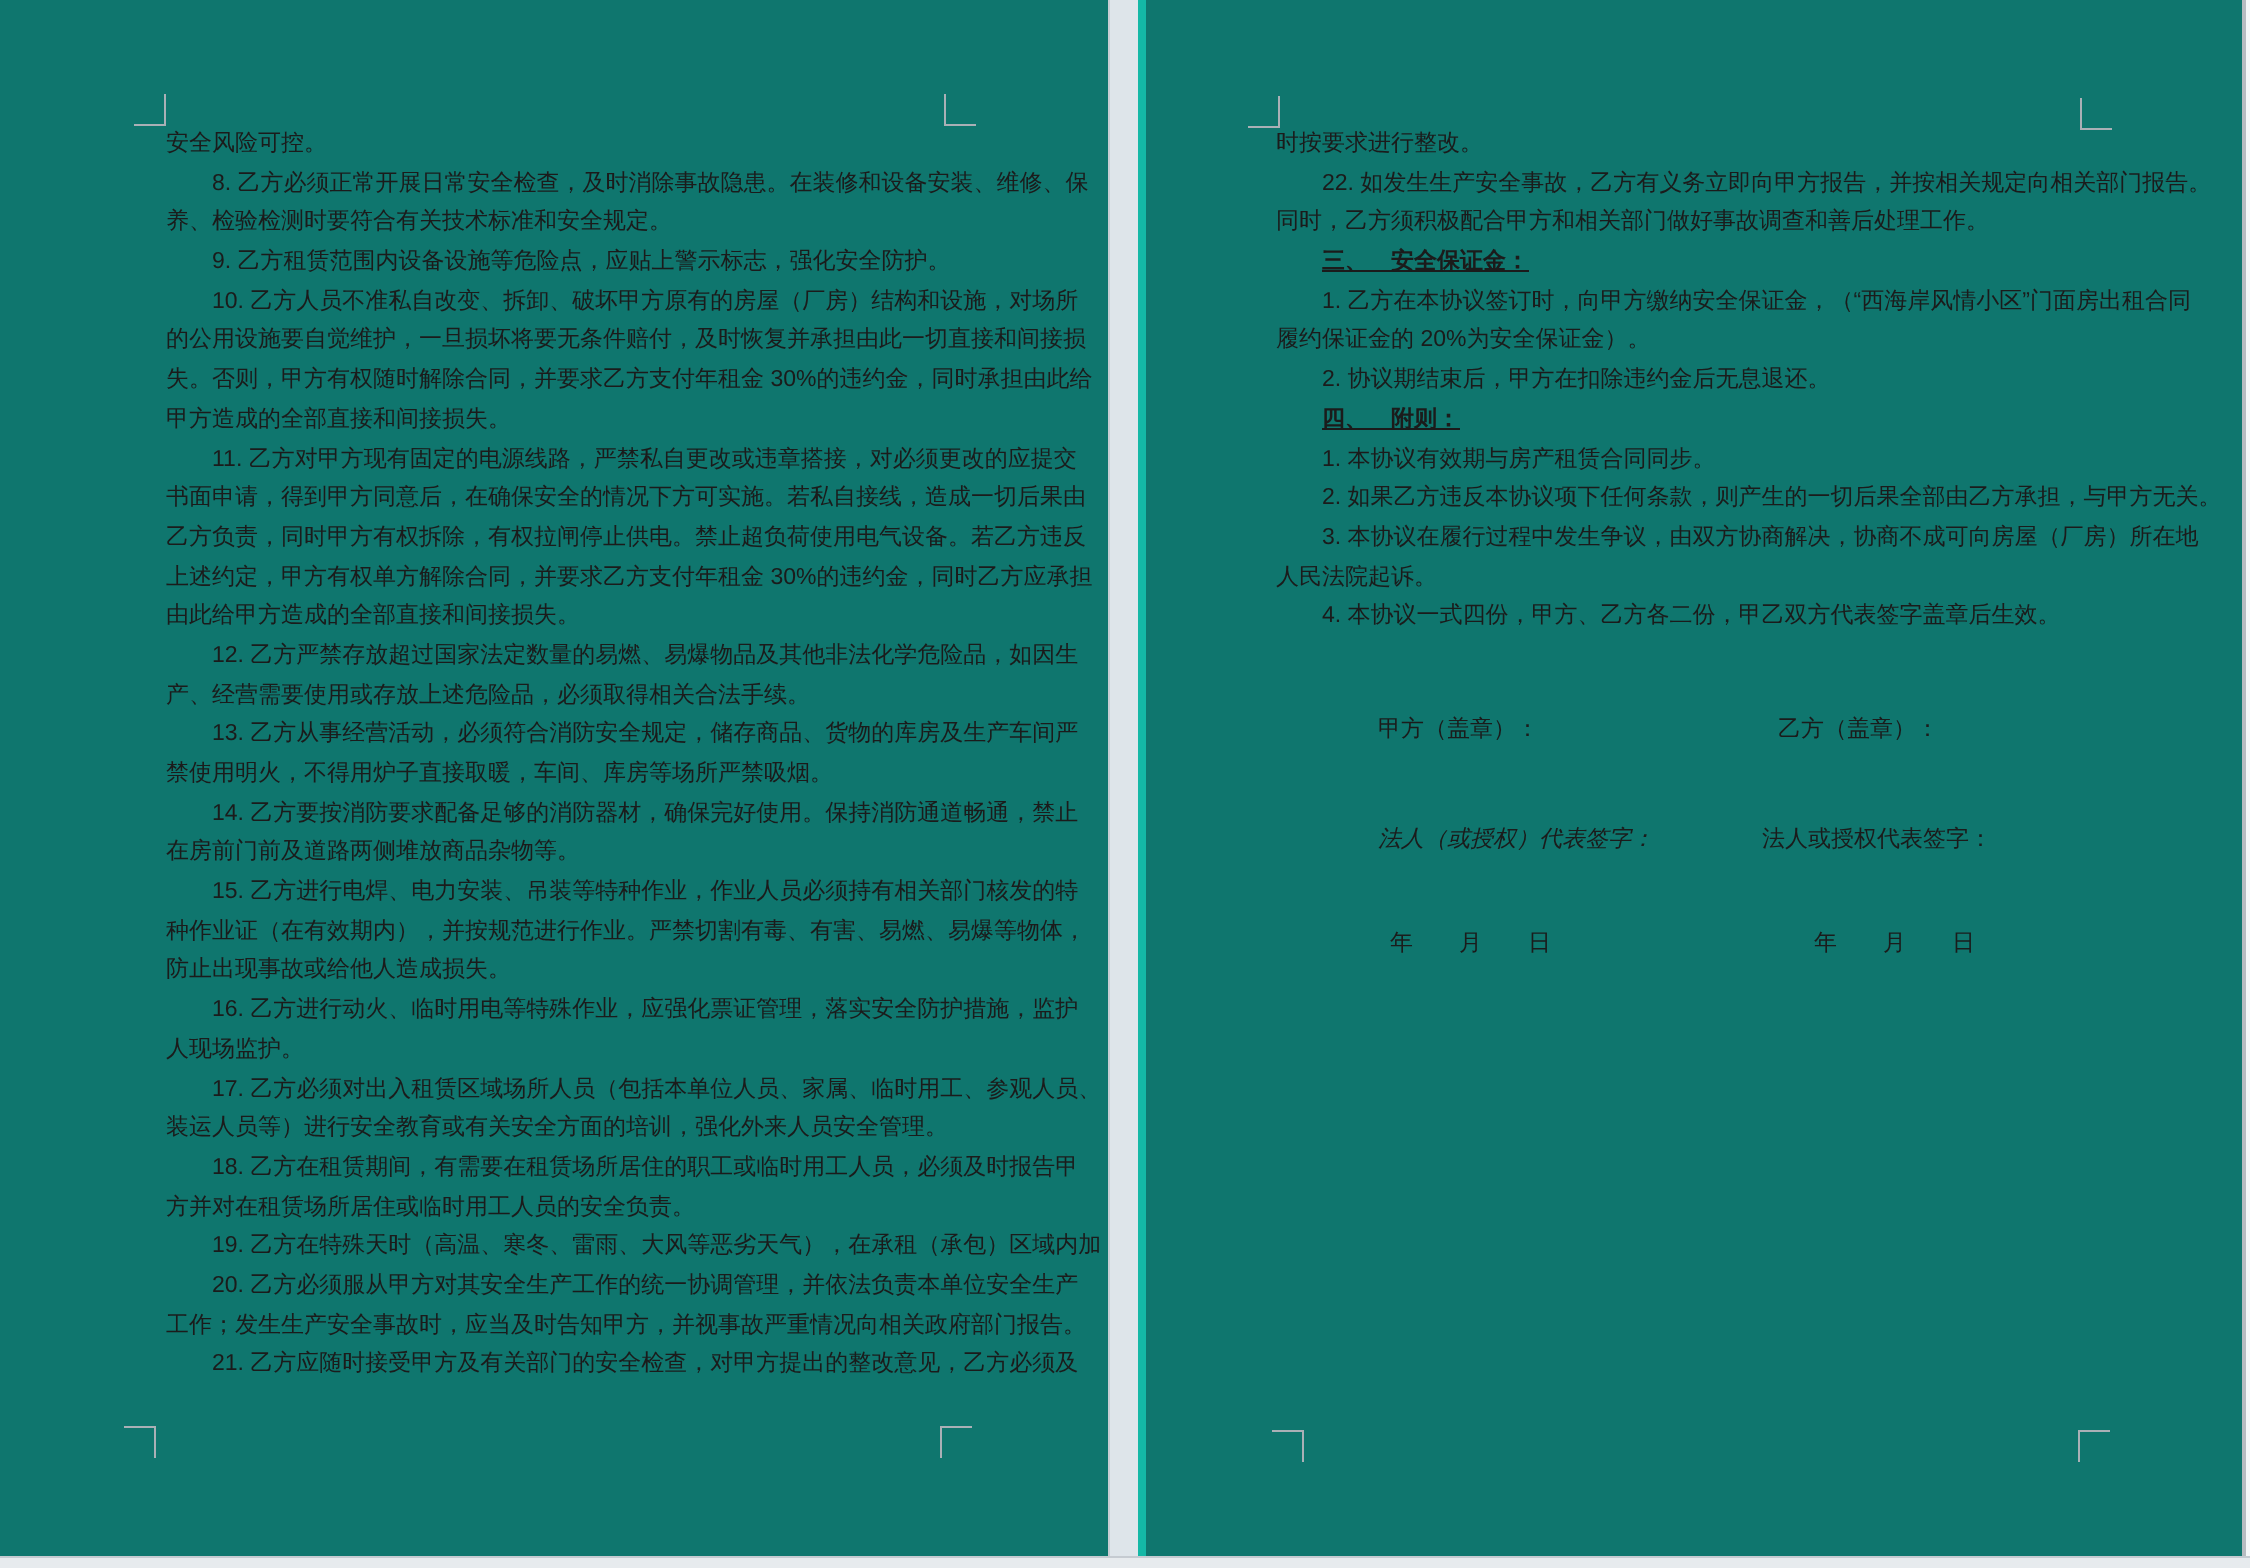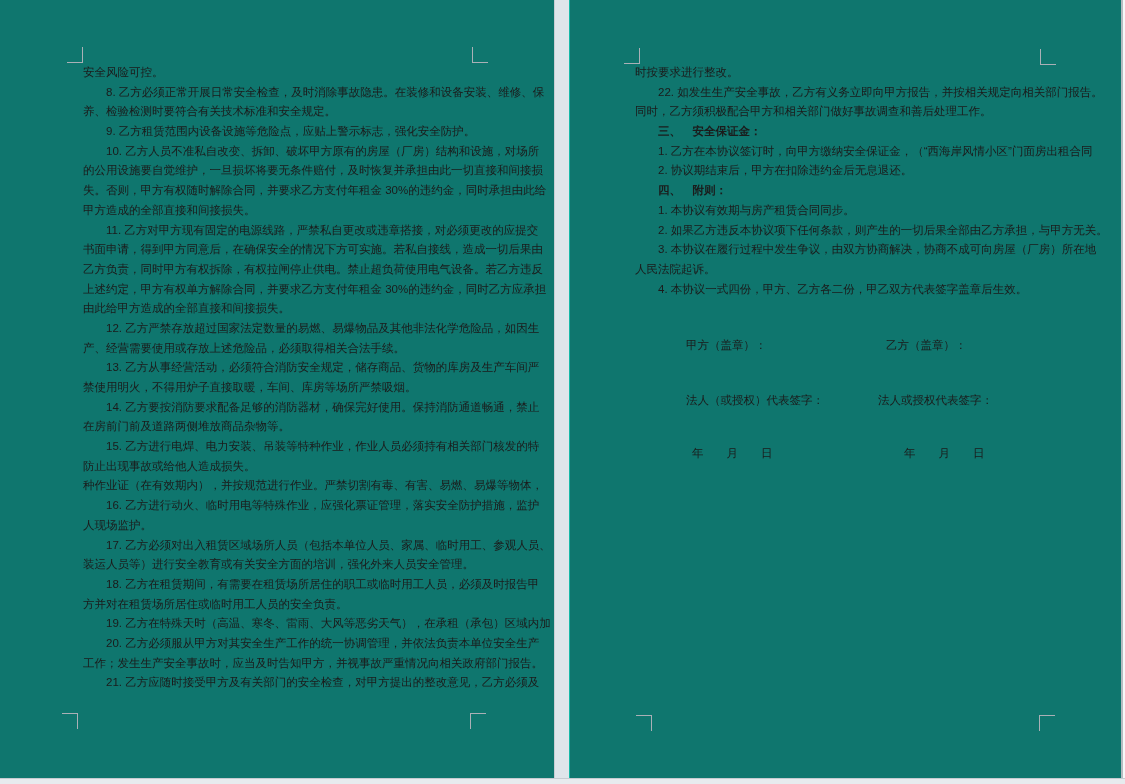--- a/index.html
+++ b/index.html
@@ -6,57 +6,57 @@
   body{
     width:1125px;height:784px;overflow:hidden;position:relative;
     background:#dee5ea;
     font-family:"Liberation Sans","DejaVu Sans",sans-serif;
     color:#1b1b1b;
   }
   .page{
     position:absolute;top:0;height:778px;background:#0f766e;
   }
   #page1{left:0;width:554px;border-right:1px solid #c8cdd3;}
-  #page2{left:569px;width:553px;border-left:1px solid #14b8a6;}
+  #page2{left:569px;width:553px;border-left:4px solid #14b8a6;}
   .bottom-strip{
     position:absolute;left:0;top:778px;width:1125px;height:6px;
     background:#e7ebee;border-top:1px solid #c5cbd1;box-sizing:border-box;
   }
   .right-edge{
     position:absolute;top:0;left:1121px;width:2px;height:778px;background:#b7bcc1;
   }
   .right-sliver{
     position:absolute;top:0;left:1123px;width:2px;height:778px;background:#f6f8f9;
   }
   .content{
     position:absolute;top:63px;font-size:11.5px;letter-spacing:0;
   }
   #page1 .content{left:83px;width:389px;}
   #page2 .content{left:65px;width:406px;}
   .line{
     height:19.7px;line-height:19.7px;white-space:nowrap;overflow:visible;
     text-align:left;
   }
   .line.indent{padding-left:23px;}
-  .line.bold{font-weight:bold;}
+  .line.bold{font-weight:bold;text-decoration:underline;}
   .line.fill{text-align:justify;text-align-last:justify;}
   .mark{
     position:absolute;width:16px;height:16px;box-sizing:border-box;
   }
   .mark.tl{border-right:1px solid #aab0b6;border-bottom:1px solid #aab0b6;}
   .mark.tr{border-left:1px solid #aab0b6;border-bottom:1px solid #aab0b6;}
   .mark.bl{border-top:1px solid #aab0b6;border-right:1px solid #aab0b6;}
   .mark.br{border-top:1px solid #aab0b6;border-left:1px solid #aab0b6;}
   .spacer1{height:37px;}
   .spacer2{height:35px;}
   .spacer3{height:33px;}
   .sig-row{position:relative;height:19.7px;line-height:19.7px;white-space:nowrap;}
   .sig-row .sig-left{position:absolute;left:51px;}
   .sig-row .sig-right{position:absolute;left:251px;font-family:Liberation Serif, serif;}
-  .sig-row.r2 .sig-left{left:51px;}
+  .sig-row.r2 .sig-left{left:51px;font-style:italic;}
   .sig-row.r2 .sig-right{left:243px;}
   .sig-row.r3 .sig-left{left:57px;}
   .sig-row.r3 .sig-right{left:269px;}
 </style>
 </head>
 <body>
 
 <div class="page" id="page1">
   <div class="content" id="page1-lines">
       <div class="line">安全风险可控。</div>
@@ -72,42 +72,43 @@
       <div class="line fill">乙方负责，同时甲方有权拆除，有权拉闸停止供电。禁止超负荷使用电气设备。若乙方违反</div>
       <div class="line fill">上述约定，甲方有权单方解除合同，并要求乙方支付年租金 30%的违约金，同时乙方应承担</div>
       <div class="line">由此给甲方造成的全部直接和间接损失。</div>
       <div class="line indent fill">12. 乙方严禁存放超过国家法定数量的易燃、易爆物品及其他非法化学危险品，如因生</div>
       <div class="line">产、经营需要使用或存放上述危险品，必须取得相关合法手续。</div>
       <div class="line indent fill">13. 乙方从事经营活动，必须符合消防安全规定，储存商品、货物的库房及生产车间严</div>
       <div class="line">禁使用明火，不得用炉子直接取暖，车间、库房等场所严禁吸烟。</div>
       <div class="line indent fill">14. 乙方要按消防要求配备足够的消防器材，确保完好使用。保持消防通道畅通，禁止</div>
       <div class="line">在房前门前及道路两侧堆放商品杂物等。</div>
       <div class="line indent fill">15. 乙方进行电焊、电力安装、吊装等特种作业，作业人员必须持有相关部门核发的特</div>
+      <div class="line fill">种作业证（在有效期内），并按规范进行作业。严禁切割有毒、有害、易燃、易爆等物体，</div>
       <div class="line">防止出现事故或给他人造成损失。</div>
-      <div class="line fill">种作业证（在有效期内），并按规范进行作业。严禁切割有毒、有害、易燃、易爆等物体，</div>
       <div class="line indent fill">16. 乙方进行动火、临时用电等特殊作业，应强化票证管理，落实安全防护措施，监护</div>
       <div class="line">人现场监护。</div>
       <div class="line indent fill">17. 乙方必须对出入租赁区域场所人员（包括本单位人员、家属、临时用工、参观人员、</div>
       <div class="line">装运人员等）进行安全教育或有关安全方面的培训，强化外来人员安全管理。</div>
       <div class="line indent fill">18. 乙方在租赁期间，有需要在租赁场所居住的职工或临时用工人员，必须及时报告甲</div>
       <div class="line">方并对在租赁场所居住或临时用工人员的安全负责。</div>
       <div class="line indent fill">19. 乙方在特殊天时（高温、寒冬、雷雨、大风等恶劣天气），在承租（承包）区域内加</div>
       <div class="line indent fill">20. 乙方必须服从甲方对其安全生产工作的统一协调管理，并依法负责本单位安全生产</div>
       <div class="line fill">工作；发生生产安全事故时，应当及时告知甲方，并视事故严重情况向相关政府部门报告。</div>
       <div class="line indent fill">21. 乙方应随时接受甲方及有关部门的安全检查，对甲方提出的整改意见，乙方必须及</div>
     </div>
 </div>
 
 <div class="page" id="page2">
   <div class="content" id="page2-lines">
       <div class="line">时按要求进行整改。</div>
       <div class="line indent fill">22. 如发生生产安全事故，乙方有义务立即向甲方报告，并按相关规定向相关部门报告。</div>
       <div class="line">同时，乙方须积极配合甲方和相关部门做好事故调查和善后处理工作。</div>
       <div class="line indent bold">三、　安全保证金：</div>
       <div class="line indent fill">1. 乙方在本协议签订时，向甲方缴纳安全保证金，（“西海岸风情小区”门面房出租合同</div>
+      <div class="line">履约保证金的 20%为安全保证金）。</div>
       <div class="line indent">2. 协议期结束后，甲方在扣除违约金后无息退还。</div>
       <div class="line indent bold">四、　附则：</div>
       <div class="line indent">1. 本协议有效期与房产租赁合同同步。</div>
       <div class="line indent fill">2. 如果乙方违反本协议项下任何条款，则产生的一切后果全部由乙方承担，与甲方无关。</div>
       <div class="line indent fill">3. 本协议在履行过程中发生争议，由双方协商解决，协商不成可向房屋（厂房）所在地</div>
       <div class="line">人民法院起诉。</div>
       <div class="line indent">4. 本协议一式四份，甲方、乙方各二份，甲乙双方代表签字盖章后生效。</div>
       <div class="spacer1"></div>
       <div class="sig-row r1">
         <span class="sig-left">甲方（盖章）：</span>

